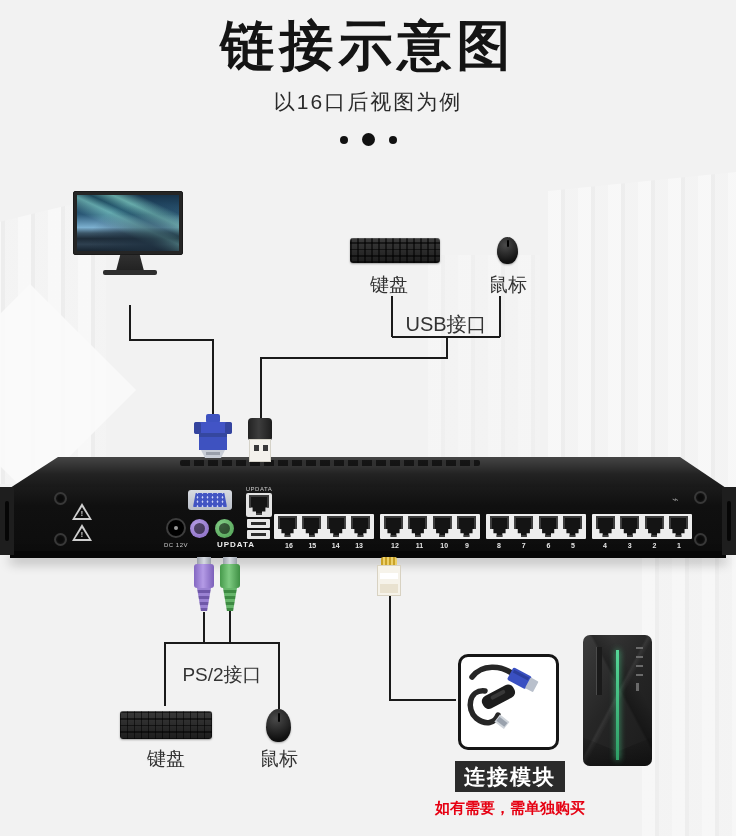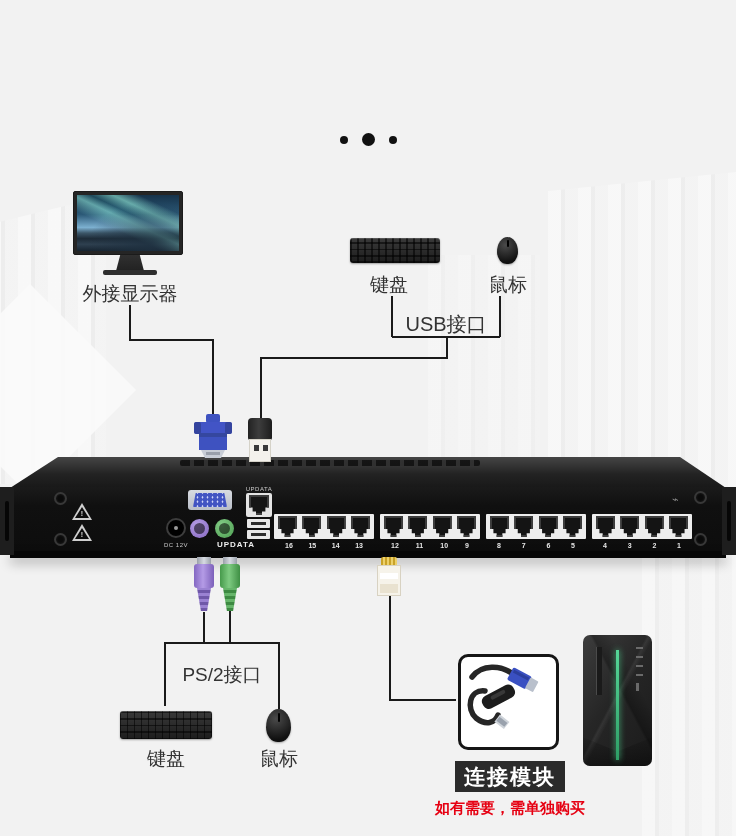--- a/index.html
+++ b/index.html
@@ -135,37 +135,38 @@
 <body>
 
 <div id="stage">
 
   <div class="wm wm-a"></div>
   <div class="wm wm-b"></div>
   <div class="wm wm-c"></div>
   <div class="wm wm-d"></div>
   <div class="abs wedge"></div>
 
+  <div class="abs title">链接示意图</div>
+  <div class="abs subtitle">以16口后视图为例</div>
   <div class="abs dots"><i class="dot-s"></i><i class="dot-l"></i><i class="dot-s"></i></div>
 
   <svg id="lines" class="abs" width="736" height="836">
     <path d="M130 305 V340 H213 V416"></path>
     <path d="M392 296 V337 M500 296 V337 M392 337 H500"></path>
     <path d="M447 337 V358 H261 V418"></path>
     <path d="M204 612 V643 M230 610 V643"></path>
     <path d="M165 706 V643 H279 V709"></path>
     <path d="M390 595 V700 H456"></path>
   </svg>
 
   <div class="abs monitor">
       <div class="screen"></div>
     </div>
   <div class="abs m-neck"></div>
   <div class="abs m-base"></div>
-  <div class="lbl" style="left:58px; top:281px; width:144px;">外接显示器</div>
 
   <div class="kb kb-top"></div>
   <div class="lbl" style="left:344px; top:272px; width:90px;">键盘</div>
   <div class="mouse mouse-top"></div>
   <div class="lbl" style="left:463px; top:272px; width:90px;">鼠标</div>
   <div class="lbl" style="left:392px; top:311px; width:108px; font-size:20px;">USB接口</div>
 
   <svg class="abs vga-plug" width="40" height="46" viewBox="0 0 40 46">
     <rect x="13" y="0" width="14" height="9" rx="2" fill="#3e52c0"></rect>
     <rect x="1" y="8" width="38" height="12" rx="3" fill="#4254c6"></rect>

